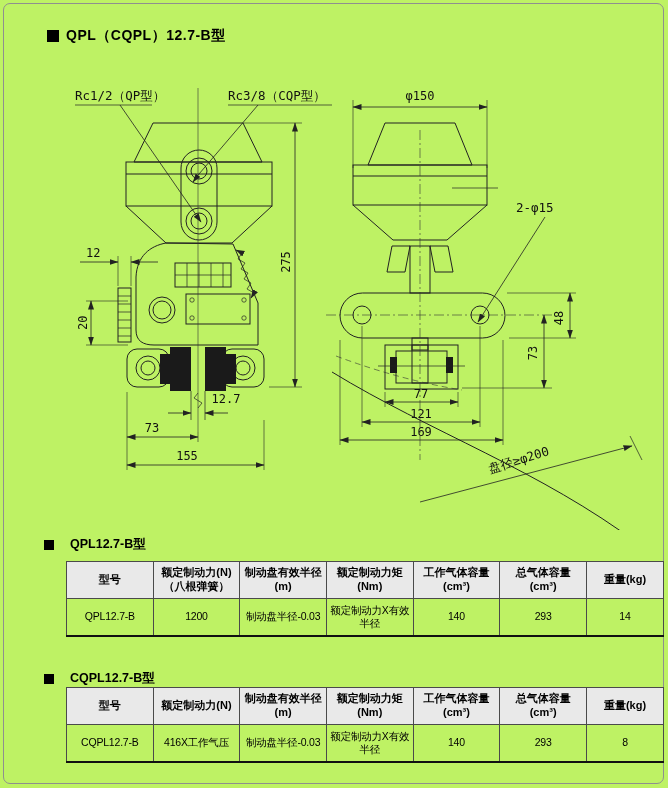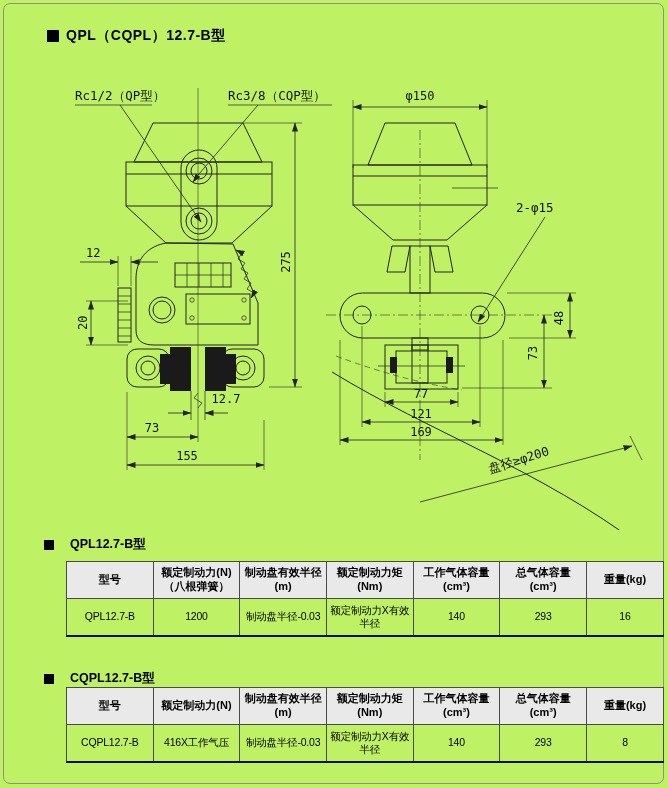--- a/index.html
+++ b/index.html
@@ -204,21 +204,21 @@
           </tr>
         </thead>
         <tbody>
           <tr>
             <td>QPL12.7-B</td>
             <td>1200</td>
             <td>制动盘半径-0.03</td>
             <td>额定制动力X有效半径</td>
             <td>140</td>
             <td>293</td>
-            <td>16</td>
+            <td>14</td>
           </tr>
         </tbody>
       </table>
   </div>
 
   <div class="sec" id="sec2">
     <span class="sq sq2"></span>
     <span>CQPL12.7-B型</span>
   </div>
   <div class="tblwrap" id="t2">

